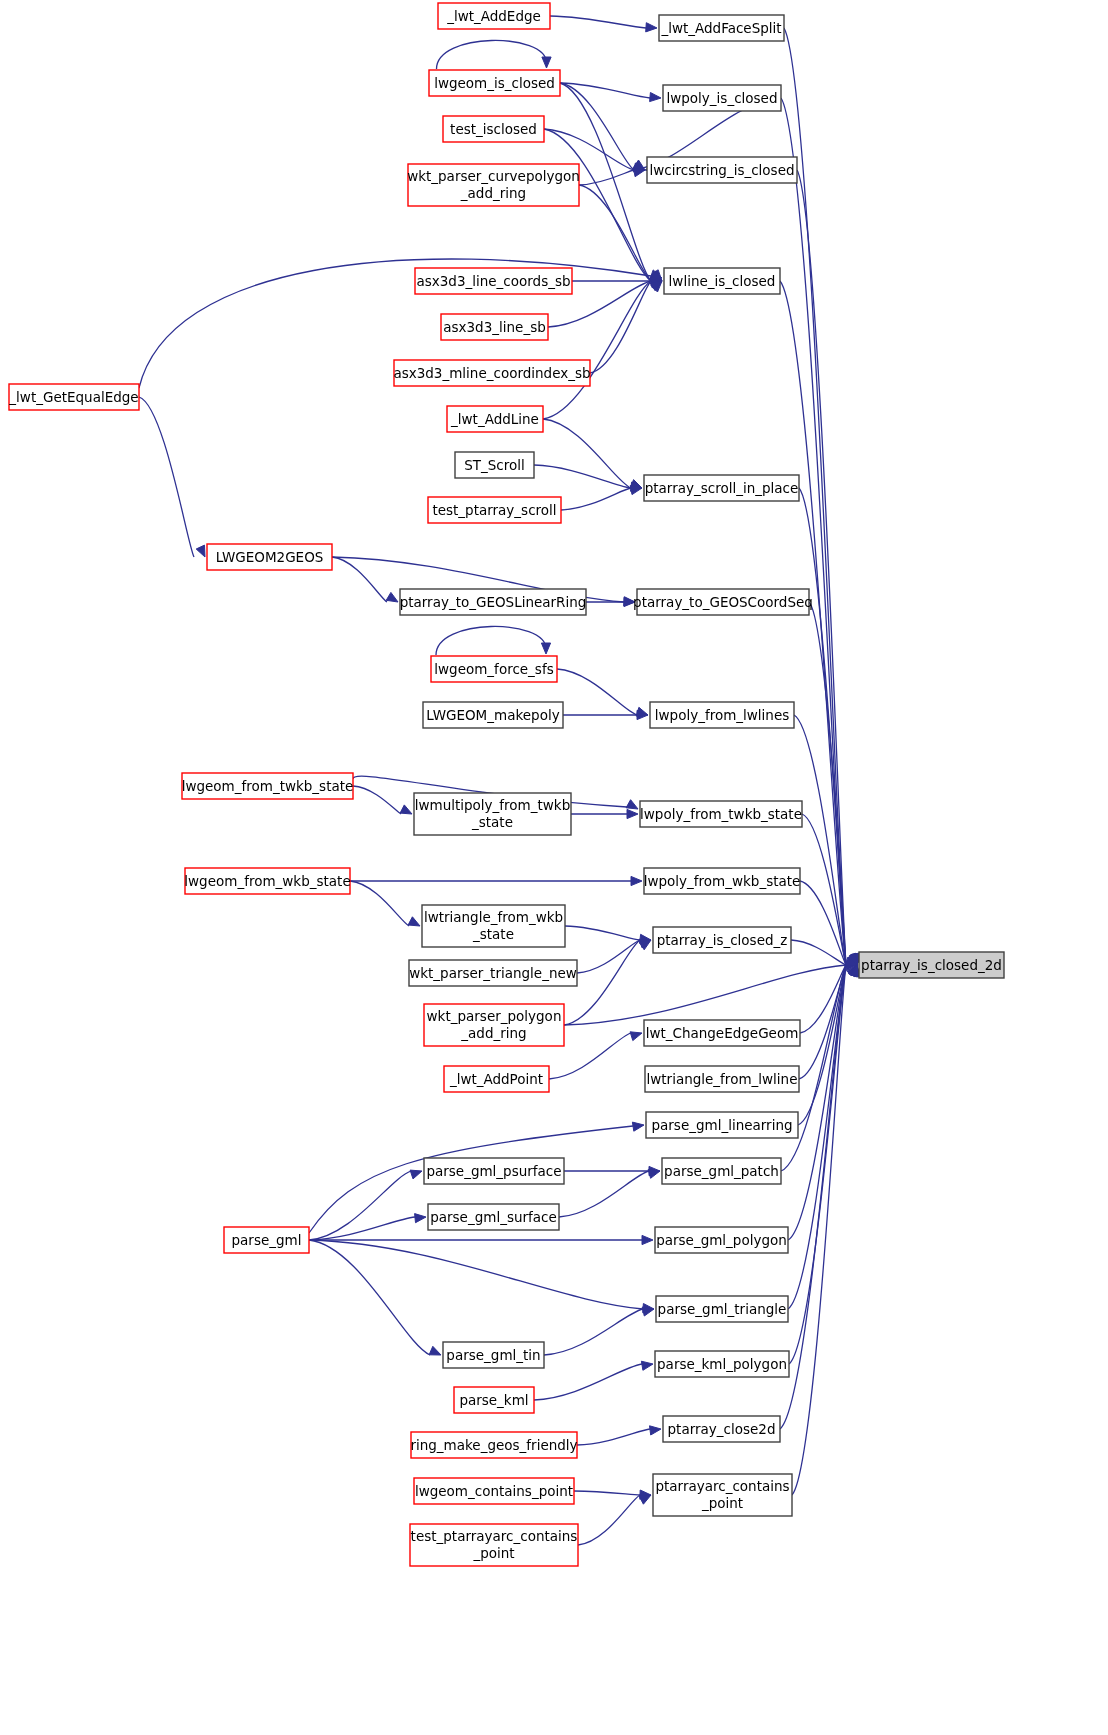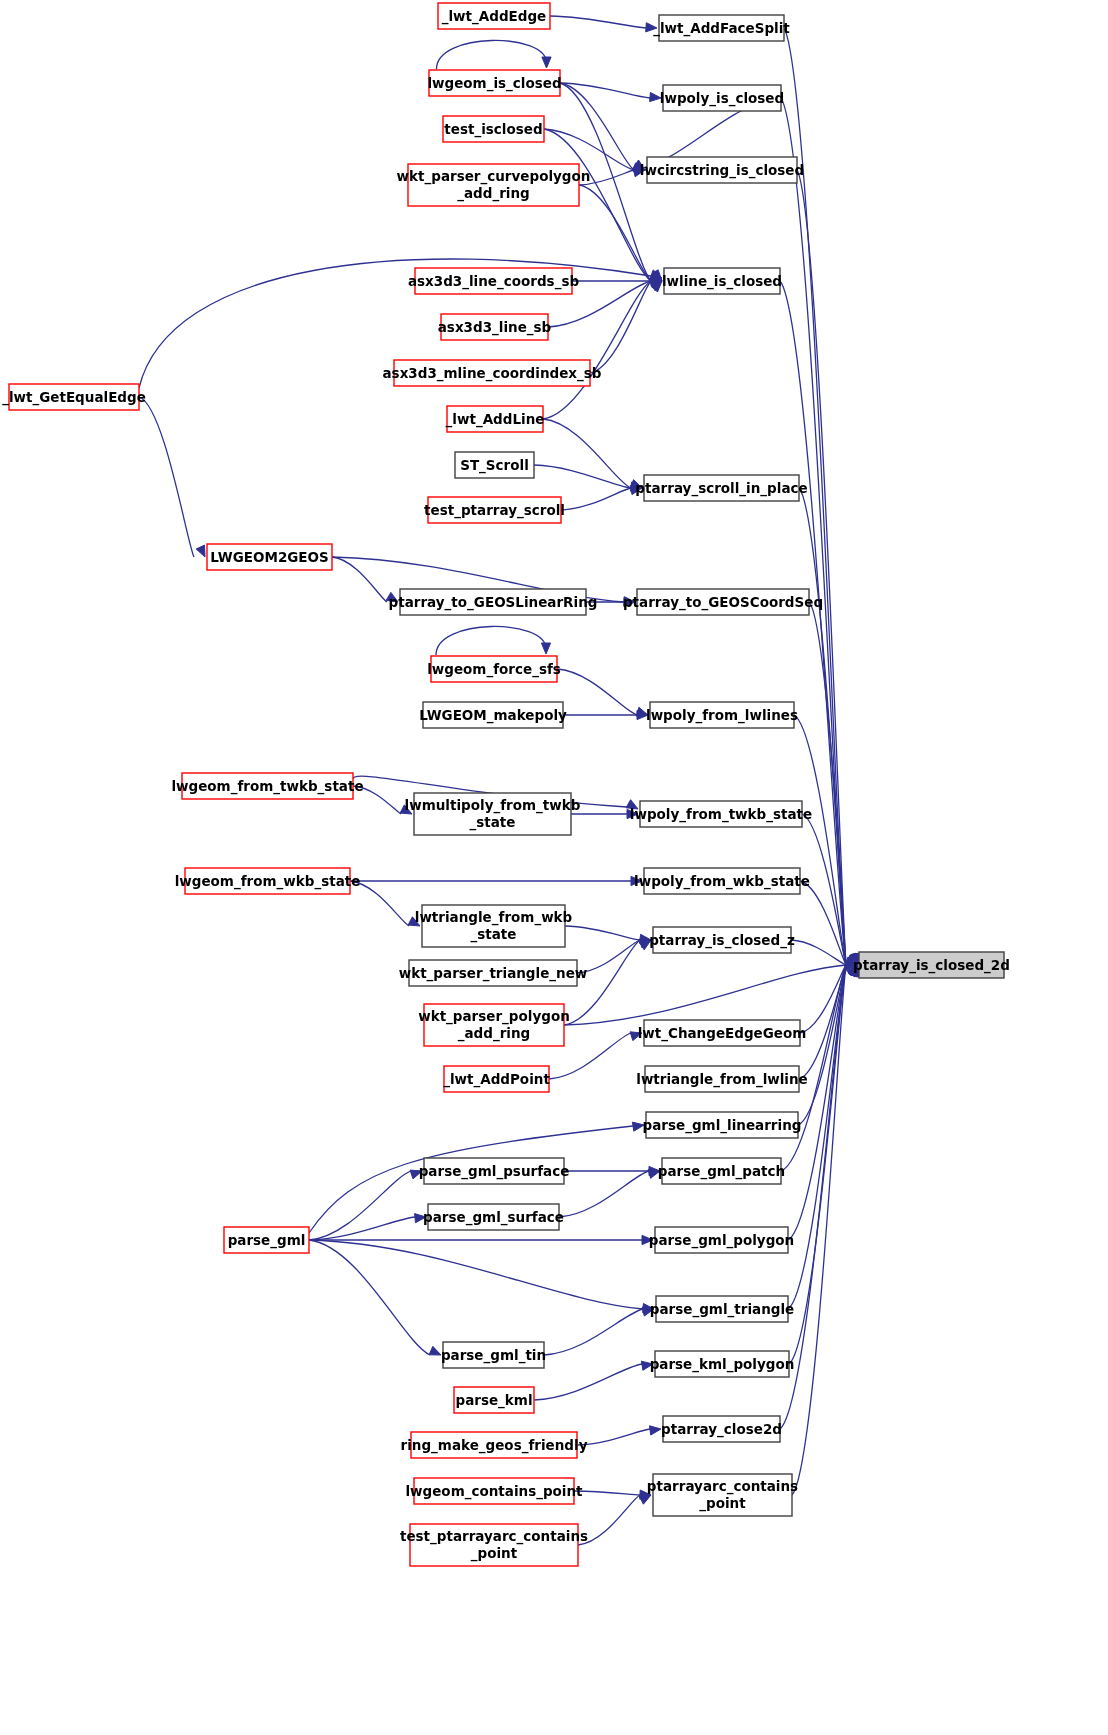--- a/index.html
+++ b/index.html
@@ -1,17 +1,17 @@
 <!DOCTYPE html>
 <html><head>
 <meta charset="utf-8">
 <style>
   html,body{margin:0;padding:0;background:#ffffff;}
   body{width:1108px;height:1735px;font-family:"DejaVu Sans",sans-serif;overflow:hidden;}
-  #graph-root{position:relative;width:1108px;height:1735px;font-weight:bold;}
+  #graph-root{position:relative;width:1108px;height:1735px;}
   svg{display:block;}
   .node-label{font-family:"DejaVu Sans",sans-serif;font-size:13.5px;fill:#000000;}
   .edge{fill:none;stroke:#2e3192;stroke-width:1.3;}
   .arrowhead{fill:#2e3192;stroke:#2e3192;}
   .box-red{fill:#ffffff;stroke:#ff0000;stroke-width:1.4;}
   .box-black{fill:#ffffff;stroke:#404040;stroke-width:1.4;}
   .box-target{fill:#cccccc;stroke:#404040;stroke-width:1.4;}
 </style>
 </head>
 <body>

